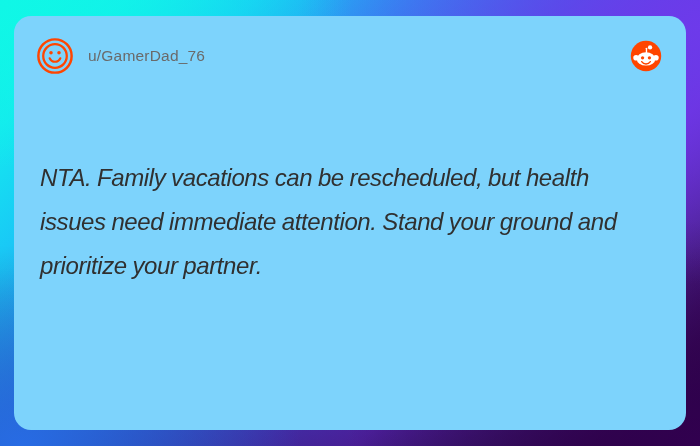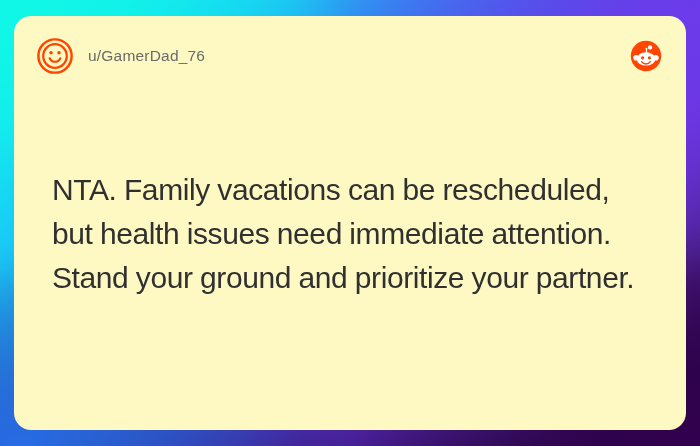--- a/index.html
+++ b/index.html
@@ -49,21 +49,21 @@
       linear-gradient(180deg, rgba(0,0,0,0) 55%, rgba(10,0,30,0.35) 100%);
   }
 
   
   #card {
     position: absolute;
     left: 14px;
     top: 16px;
     width: 672px;
     height: 414px;
-    background: #fef9c3;
+    background: #7dd3fc;
     border-radius: 17px;
     box-sizing: border-box;
     overflow: hidden;
   }
 
   
   #card-header {
     position: absolute;
     left: 0;
     top: 0;
@@ -101,27 +101,28 @@
 
   
   #card-body {
     position: absolute;
     left: 26px;
     right: 26px;
     top: 140px;
   }
 
   #comment-text {
-    margin: 12px;
-    font-size: 30px;
+    margin: 0;
+    font-size: 24px;
     line-height: 44px;
     color: #303030;
     font-weight: 400;
     letter-spacing: -0.4px;
     word-spacing: -0.5px;
+    font-style: italic;
   }
 </style>
 </head>
 <body>
 
 <div id="root">
 
   <div id="backdrop">
     <div id="backdrop-overlay"></div>
   </div>

